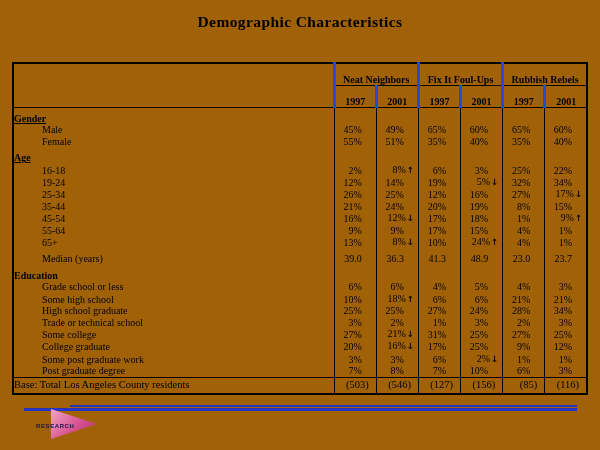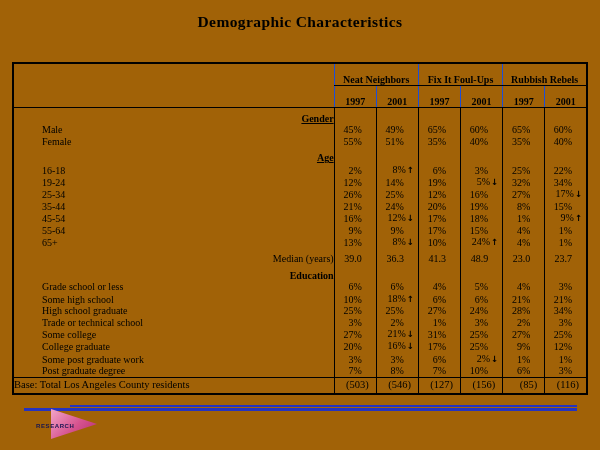--- a/index.html
+++ b/index.html
@@ -5,30 +5,30 @@
   html,body{margin:0;padding:0;background:#fff;}
   .page{position:relative;width:600px;height:450px;background:#a16207;overflow:hidden;
         font-family:"Liberation Serif","DejaVu Serif",serif;color:#000;}
   .title{position:absolute;top:13px;left:0;width:100%;text-align:center;
          font-size:15.5px;font-weight:bold;letter-spacing:.4px;}
   table.demo{position:absolute;left:12px;top:62px;width:576px;
              border-collapse:collapse;table-layout:fixed;border:2px solid #000;}
   table.demo td{padding:0;font-size:10px;line-height:11.4px;vertical-align:bottom;
                 overflow:hidden;white-space:nowrap;}
   thead td{height:21px;text-align:center;font-weight:bold;vertical-align:middle;}
-  td.grp,td.yr{border-left:1px solid #1d4ed8;border-bottom:1px solid #000;margin-left:36px;}
+  td.grp,td.yr{border-left:3px solid #1d4ed8;border-bottom:1px solid #000;margin-left:36px;}
   td.stubhdr{border-bottom:1px solid #000;}
   tbody td.val{border-left:1px solid #000;text-align:right;padding-right:14px;}
   tbody td.val.witharrow{padding-right:4px;}
   .arr{font-family:"DejaVu Sans",sans-serif;font-size:8.5px;font-weight:bold;padding-left:1px;}
   td.stub{text-align:left;padding-left:4px;}
   td.stub.indent{padding-left:28px;margin-left:24px;}
   .sechead{font-weight:bold;}
   .und{text-decoration:underline;}
-  tr.gap td{padding-top:5px;text-align:right;}
+  tr.gap td{padding-top:5px;}
   tr.baserow td{border-top:1px solid #000;height:15px;font-size:10.5px;vertical-align:middle;margin-top:48px;}
   tr.baserow td.val{padding-right:7px;padding-left:6px;}
   .rule{position:absolute;background:#2433c0;}
   .rule.thin{left:70px;top:405px;width:507px;height:1.5px;}
   .rule.thick{left:24px;top:407.5px;width:553px;height:3px;}
   .logo{position:absolute;left:35px;top:407px;width:72px;height:36px;}
   .tri{position:absolute;left:16px;top:2px;width:46px;height:30px;
        background:linear-gradient(135deg,#f2a6c8 0%,#d6538f 55%,#b52a72 100%);
        clip-path:polygon(0 0,100% 50%,0 100%);}
   .logotext{position:absolute;left:1px;top:16px;font-family:"Liberation Sans",sans-serif;

